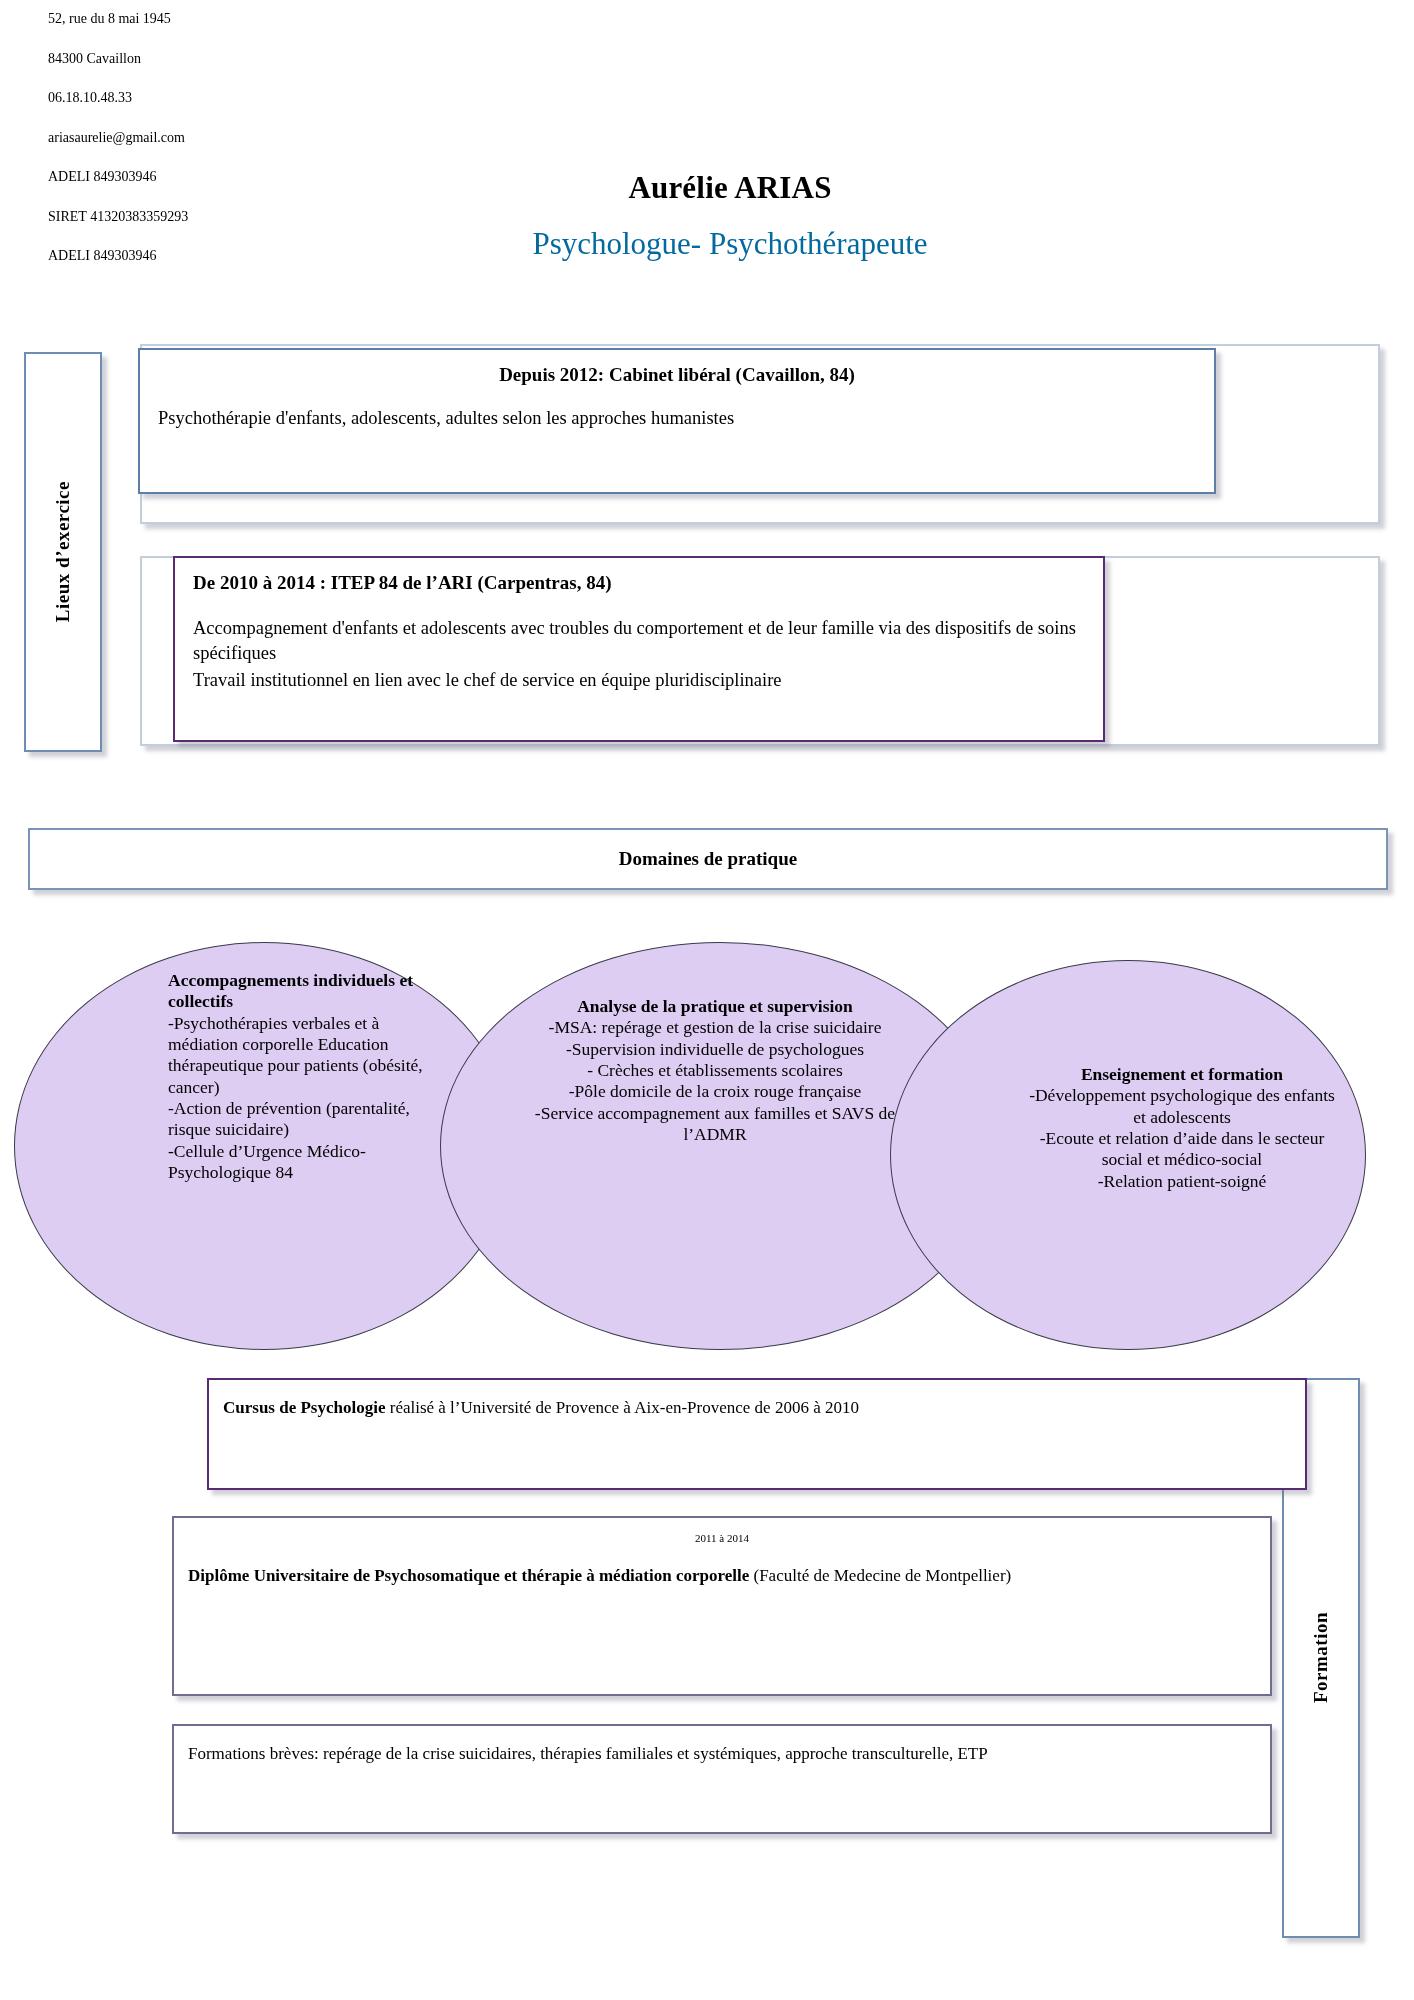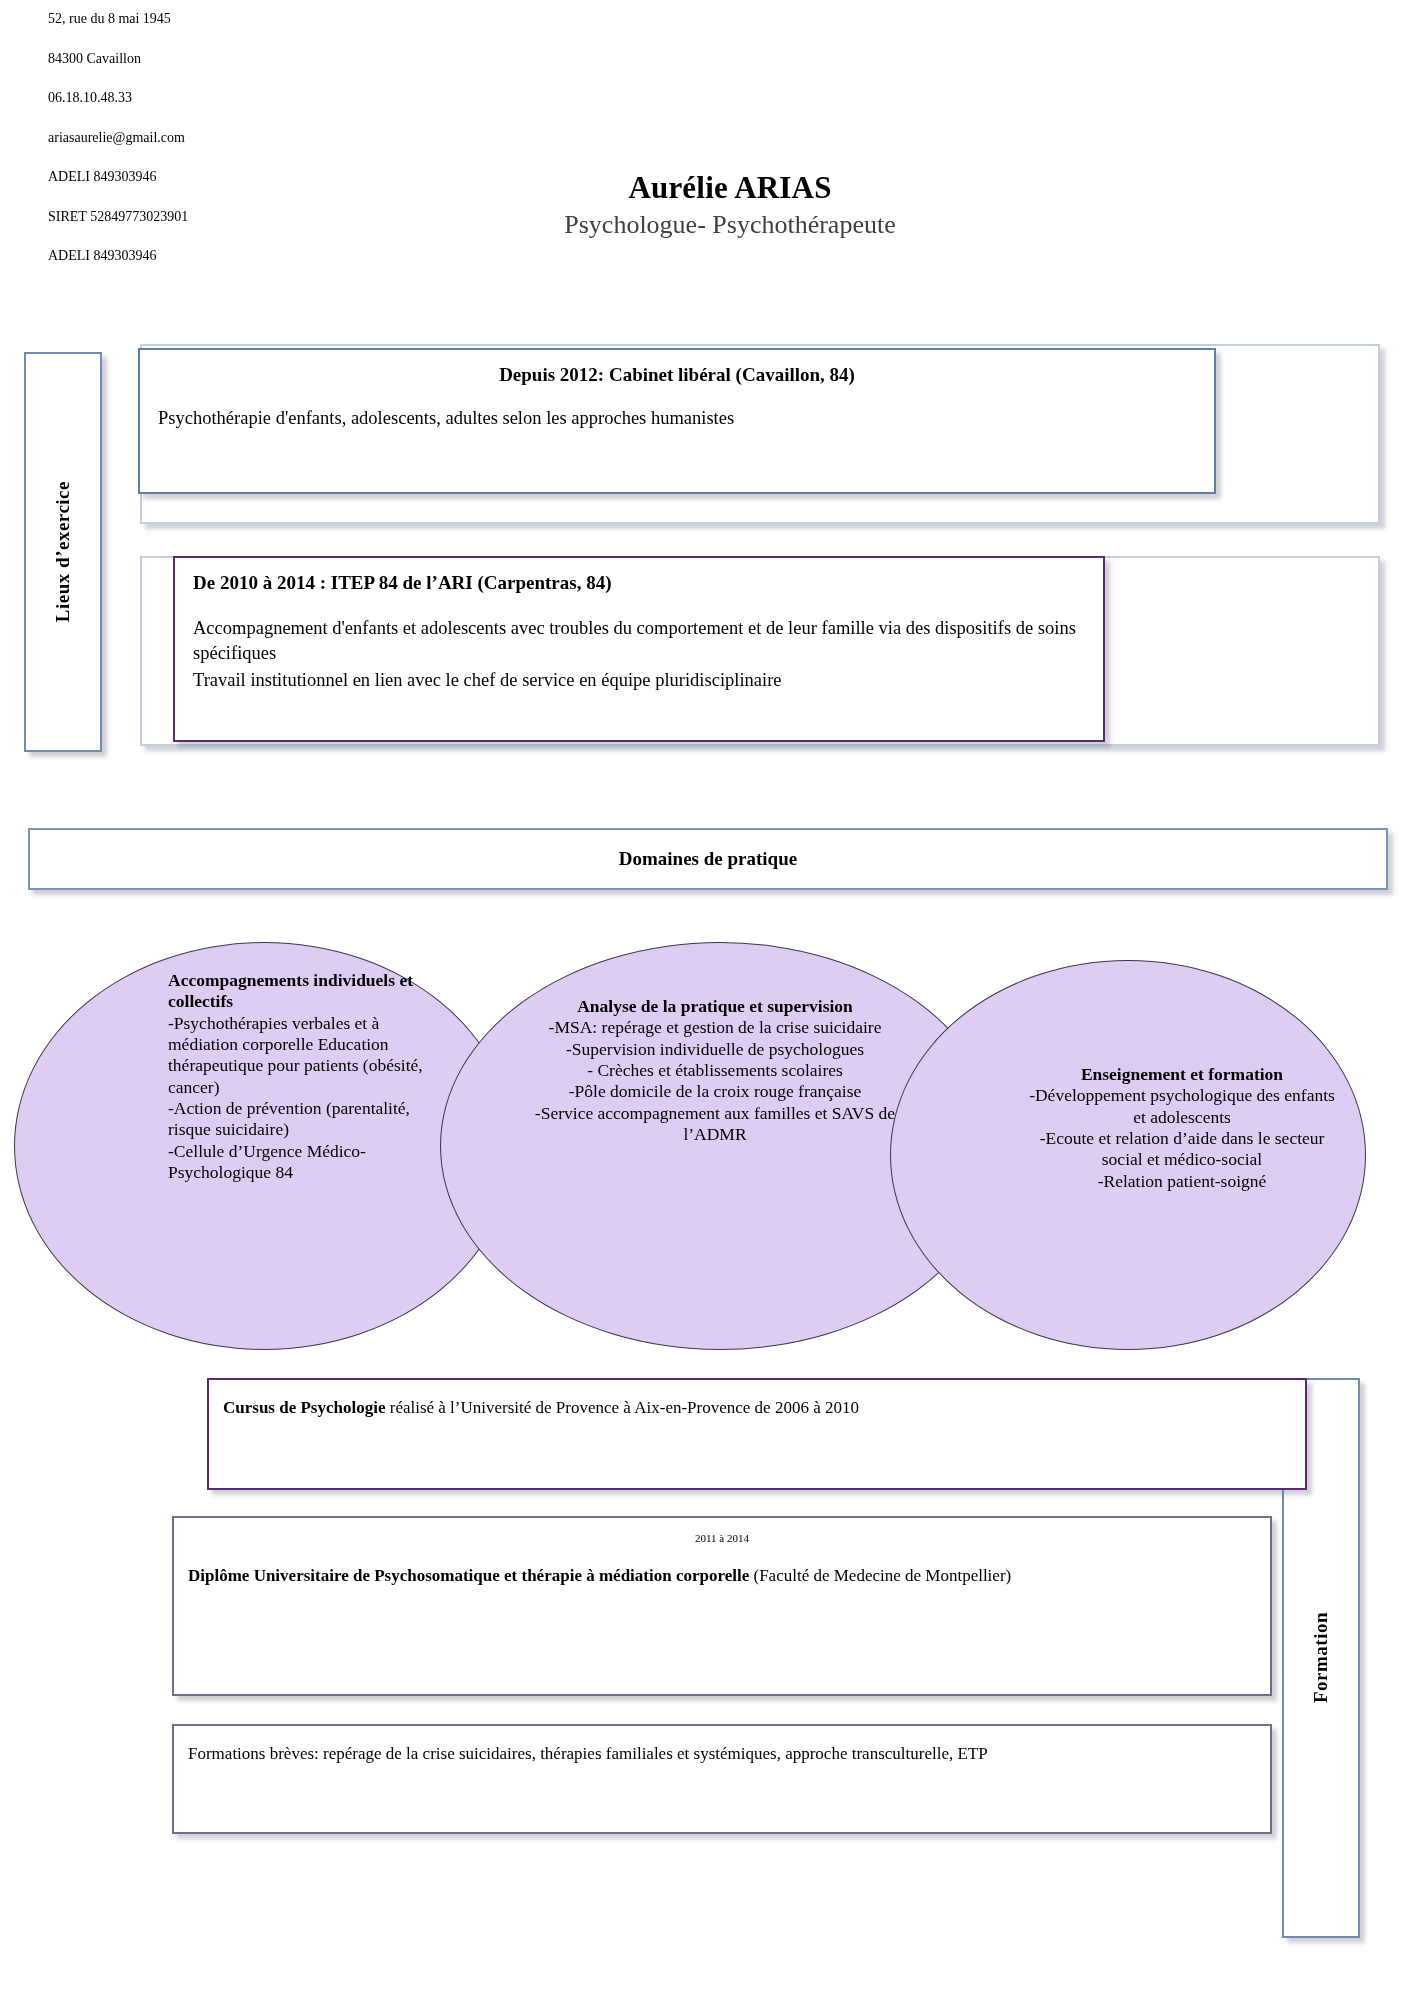--- a/index.html
+++ b/index.html
@@ -44,23 +44,23 @@
     width: 700px;
     text-align: center;
   }
   .title-name {
     font-size: 31px;
     font-weight: bold;
     color: #000000;
     letter-spacing: 0.2px;
   }
   .title-sub {
-    font-size: 26px;
-    margin-top: 4px;
-    color: #404040;
+    font-size: 31px;
+    margin-top: 20px;
+    color: #0369a1;
   }
 
   
   .box {
     position: absolute;
     background: #ffffff;
     box-sizing: border-box;
     box-shadow: 5px 5px 4px rgba(120,120,140,0.35);
   }
   .box-blue { border: 2px solid #5b7fa6; }
@@ -168,21 +168,21 @@
 <body>
 
 <div class="page">
 
   <div class="contact">
     <div class="line">52, rue du 8 mai 1945</div>
     <div class="line">84300 Cavaillon</div>
     <div class="line">06.18.10.48.33</div>
     <div class="line">ariasaurelie@gmail.com</div>
     <div class="line">ADELI 849303946</div>
-    <div class="line">SIRET 52849773023901</div>
+    <div class="line">SIRET 41320383359293</div>
     <div class="line">ADELI 849303946</div>
   </div>
 
   <div class="title-block">
     <div class="title-name">Aurélie ARIAS</div>
     <div class="title-sub">Psychologue- Psychothérapeute</div>
   </div>
 
   <div class="vert-box" style="left:24px; top:352px; width:78px; height:400px;">
     <span class="vert-text">Lieux d’exercice</span>

